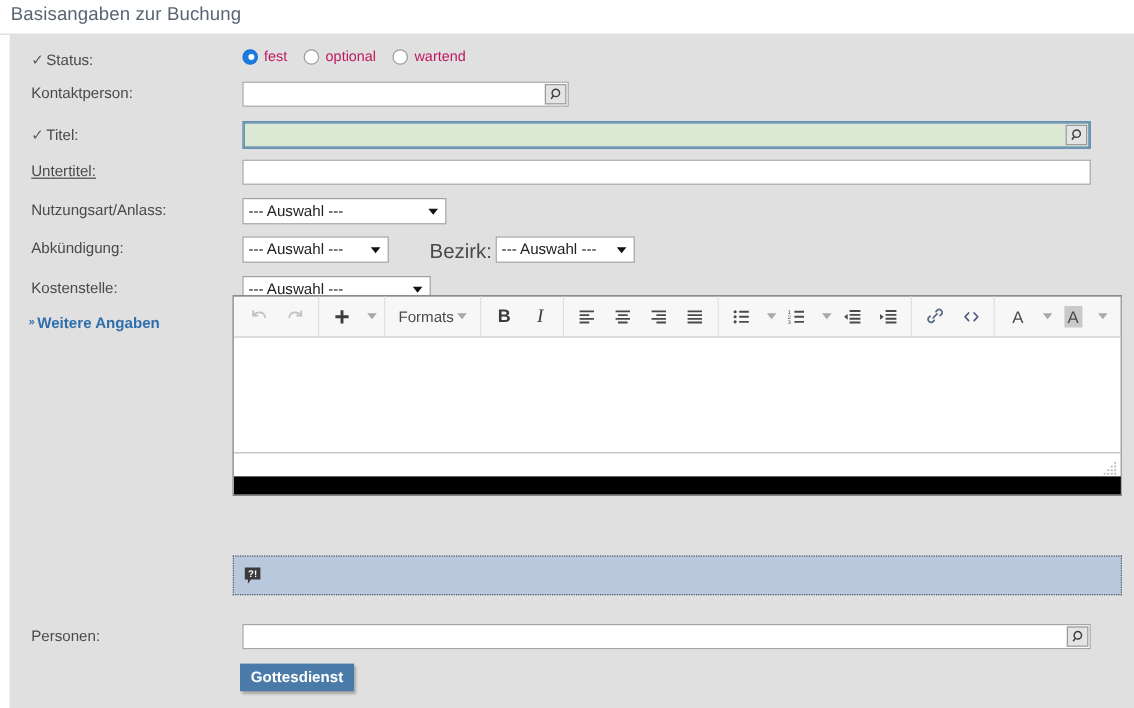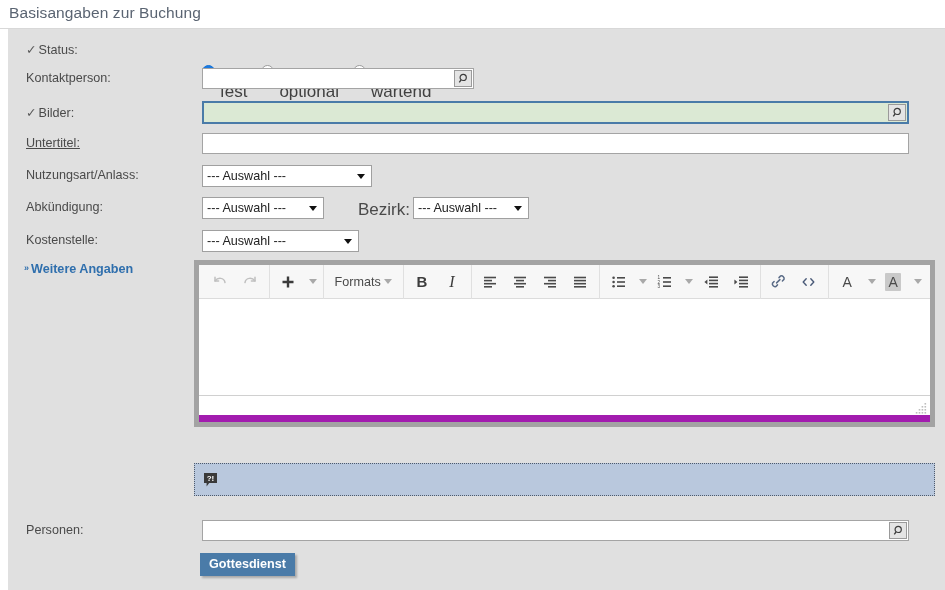--- a/index.html
+++ b/index.html
@@ -53,21 +53,21 @@
     width: 13px; height: 13px; border-radius: 50%;
     border: 1px solid #9b9b9b; background: #fff;
     display: inline-block; position: relative; margin-right: 5px;
     flex: 0 0 auto;
   }
   .radio.on { border: 1px solid #1272d8; background: #1d7ae0; }
   .radio.on::after {
     content:""; position:absolute; left:3.5px; top:3.5px;
     width:5px; height:5px; border-radius:50%; background:#fff;
   }
-  .radio-lbl { font-size: 17px; color: #404040; margin-top: 42px; }
+  .radio-lbl { font-size: 12px; color: #be185d; }
 
   
   .tinput {
     height: 21px;
     background: #fff;
     border: 1px solid #a4a4a4;
     display: block;
     width: 100%;
     font-size: 12.5px;
     color:#333;
@@ -130,24 +130,24 @@
     display:flex; align-items:center;
   }
   .more-link .dchev {
     font-size: 9px; margin-right: 2px; color:#2f6fad; line-height:1;
     transform: translateY(-1px);
   }
 
   
   .editor {
     position: absolute;
-    left: 194px; top: 260px;
+    left: 194px; top: 246px;
     width: 741px; height: 167px;
-    border: 5px solid #a3a3a3;
-    background: #a21caf;
+    border: 1px solid #a3a3a3;
+    background: #000000;
   }
   .tb {
     display: flex; align-items: center;
     height: 34px;
     background: #f7f7f7;
     border-bottom: 1px solid #dcdcdc;
     padding: 0 2px;
   }
   .tb-grp { display:flex; align-items:center; height:100%; padding: 0 4px; }
   .tb-sep { width:1px; height:34px; background:#e0e0e0; }
@@ -242,21 +242,21 @@
           <svg width="11" height="11" viewBox="0 0 11 11">
             <circle cx="5.2" cy="4.4" r="3.1" fill="none" stroke="#3d3d3d" stroke-width="1.2"></circle>
             <line x1="3.0" y1="7.0" x2="1.3" y2="9.4" stroke="#3d3d3d" stroke-width="1.3"></line>
           </svg>
         </div>
       </div>
     </div>
 
     <div class="row" style="top:72px; height:26px;">
       <div class="lbl" style="top:4px;">
-        <span class="chk">✓</span><span>Bilder:</span>
+        <span class="chk">✓</span><span>Titel:</span>
       </div>
       <div class="ctl input-wrap has-btn focus-green" style="top:0; width:707px;">
         <input class="tinput" type="text" value="" style="">
         <div class="srch-btn">
           <svg width="11" height="11" viewBox="0 0 11 11">
             <circle cx="5.2" cy="4.4" r="3.1" fill="none" stroke="#3d3d3d" stroke-width="1.2"></circle>
             <line x1="3.0" y1="7.0" x2="1.3" y2="9.4" stroke="#3d3d3d" stroke-width="1.3"></line>
           </svg>
         </div>
       </div>

